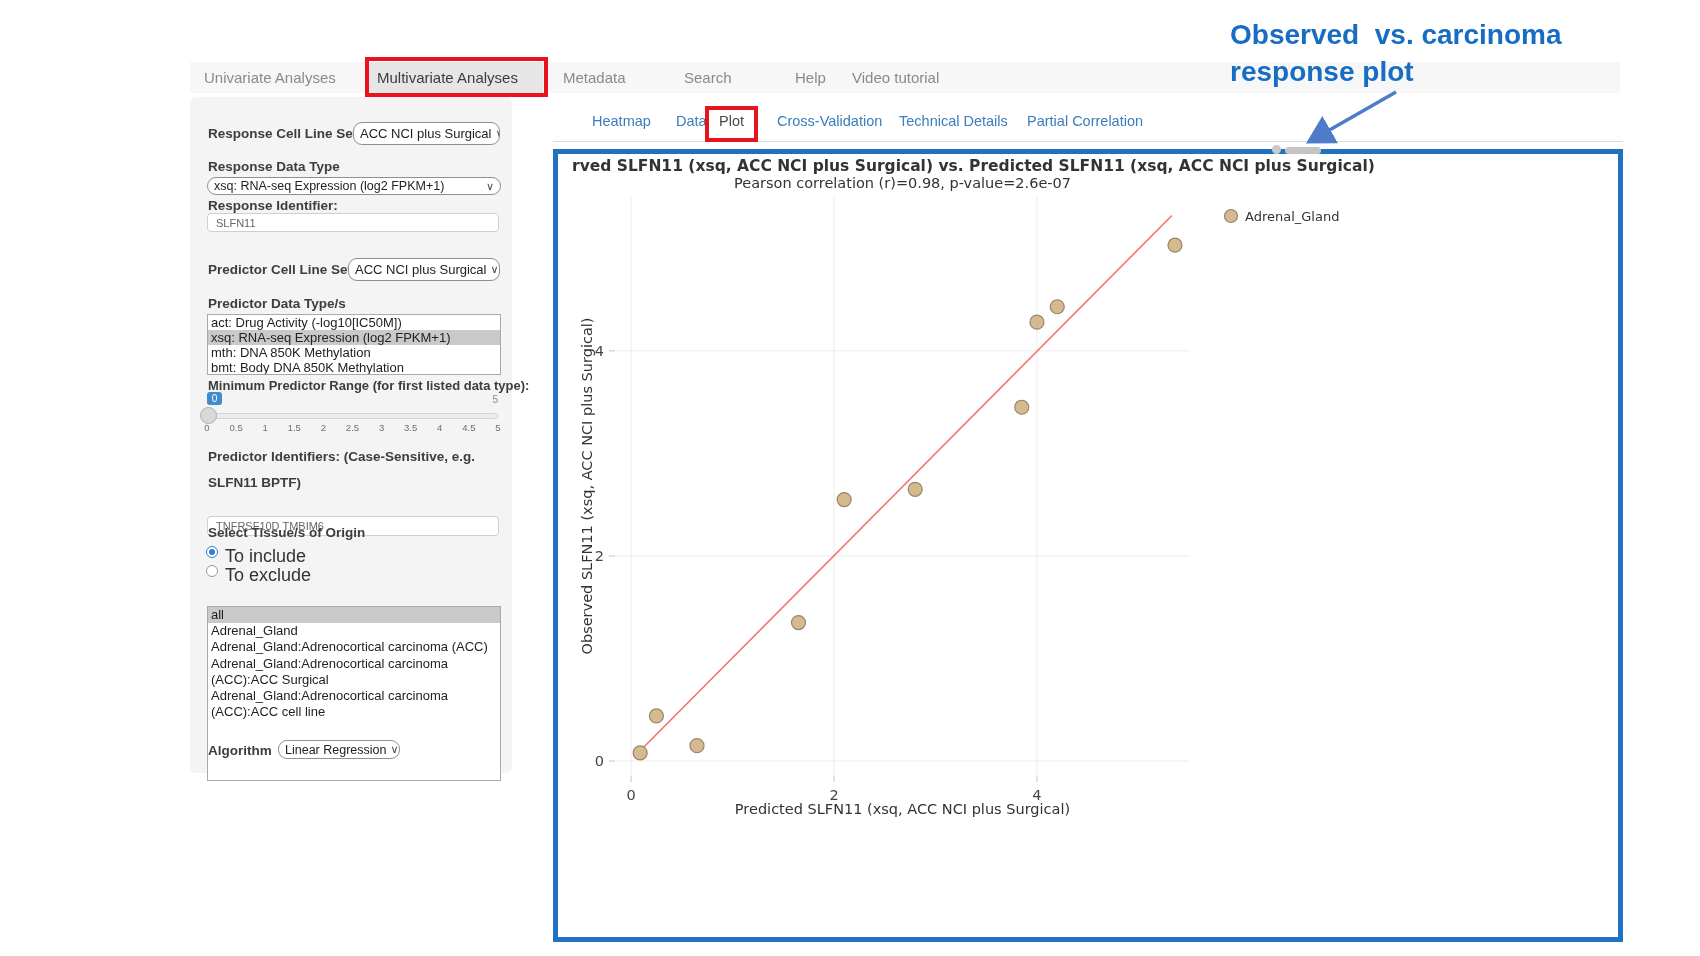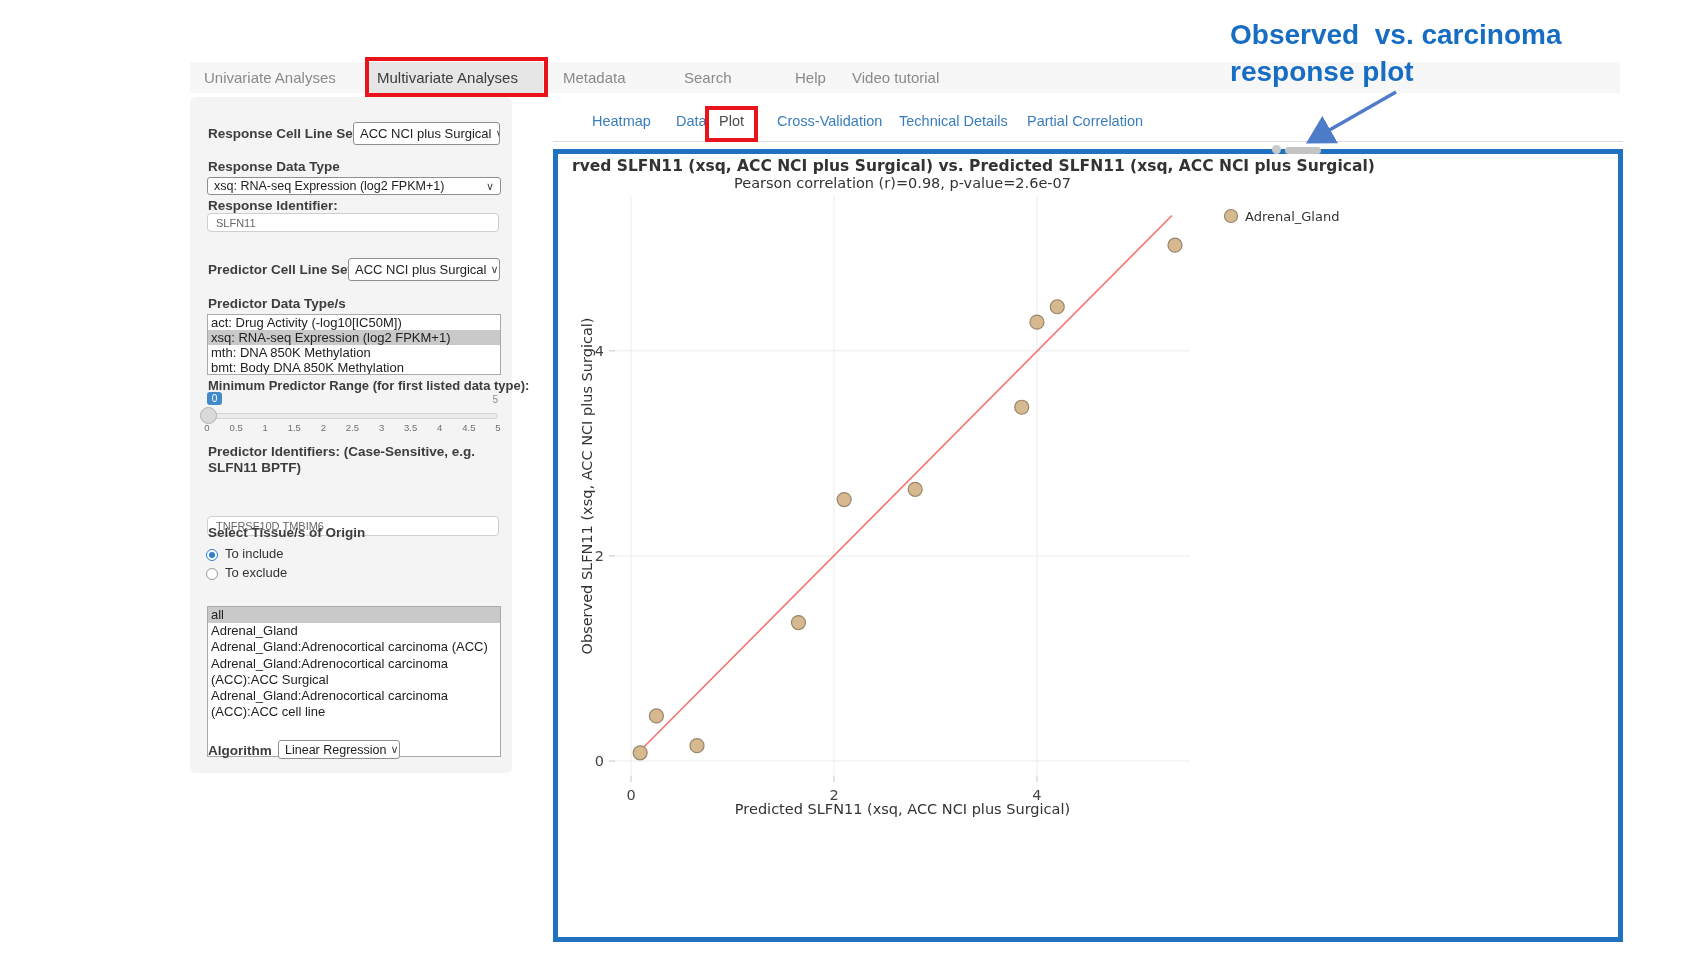--- a/index.html
+++ b/index.html
@@ -11,32 +11,32 @@
   .nav-item{position:absolute;top:69px;font-size:15px;color:#8a8a8a;white-space:nowrap;cursor:default;}
   #nav-active-bg{position:absolute;left:369px;top:62px;width:174px;height:31px;background:#e6e6e6;}
   #nav-active-label{position:absolute;left:377px;top:69px;font-size:15px;color:#3c3c3c;white-space:nowrap;}
   .red-box{position:absolute;border:4px solid #e8131b;box-sizing:border-box;}
   #red-box-nav{left:365px;top:57px;width:183px;height:40px;}
   #red-box-plot-tab{left:705px;top:106px;width:53px;height:36px;}
 
   
   #sidebar{position:absolute;left:190px;top:97px;width:322px;height:676px;background:#f4f4f4;border-radius:6px;}
   .sb-label{position:absolute;font-size:13.5px;font-weight:bold;color:#3d3d3d;white-space:nowrap;}
-  .sb-label-wrap{position:absolute;font-size:13.5px;font-weight:bold;color:#3d3d3d;line-height:16px;}
-  .select{position:absolute;background:#fff;border:1px solid #8f8f8f;border-radius:3px;
+  .sb-label-wrap{position:absolute;font-size:13.5px;font-weight:bold;color:#3d3d3d;line-height:26px;}
+  .select{position:absolute;background:#fff;border:1px solid #8f8f8f;border-radius:9px;
           font-size:13px;color:#222;display:flex;align-items:center;box-sizing:border-box;
           padding:0 6px;white-space:nowrap;overflow:hidden;}
   .select .chev{margin-left:auto;font-size:11px;color:#444;padding-left:4px;}
   .tinput{position:absolute;background:#fff;border:1px solid #cfcfcf;border-radius:4px;
           font-size:11px;color:#666;display:flex;align-items:center;padding:0 8px;box-sizing:border-box;}
   .listbox{position:absolute;background:#fff;border:1px solid #aaa;box-sizing:border-box;overflow:hidden;}
   .lb-row{font-size:13px;color:#222;line-height:15px;padding:0 3px;white-space:nowrap;}
   .lb-row2{font-size:13px;color:#222;line-height:16.2px;padding:0 3px;}
   .lb-sel{background:#c9c9c9;}
-  .radio-row{position:absolute;display:flex;align-items:flex-end;font-size:13px;color:#333;}
+  .radio-row{position:absolute;display:flex;align-items:flex-start;font-size:18px;color:#333;}
   .radio{width:12px;height:12px;border-radius:50%;border:1px solid #9a9a9a;background:#fff;
          margin-right:7px;box-sizing:border-box;position:relative;}
   .radio.on{border:1px solid #2f7fd1;}
   .radio.on::after{content:"";position:absolute;left:2px;top:2px;width:6px;height:6px;border-radius:50%;background:#2f7fd1;}
   
   #slider{position:absolute;left:207px;top:392px;width:291px;height:44px;}
   #slider-badge{position:absolute;left:0;top:0;min-width:9px;padding:1px 3px;background:#428bca;color:#fff;
                 font-size:10px;border-radius:3px;text-align:center;}
   #slider-max{position:absolute;right:0;top:2px;font-size:10px;color:#8a8a8a;}
   #slider-track{position:absolute;left:0;top:21px;width:100%;height:6px;background:#ececec;border:1px solid #d5d5d5;
@@ -136,21 +136,21 @@
   <span class="sb-label" style="left:208px;top:525px">Select Tissue/s of Origin</span>
   <div class="radio-row" style="left:206px;top:546px">
     <span class="radio on"></span>
     <span>To include</span>
   </div>
   <div class="radio-row" style="left:206px;top:565px">
     <span class="radio"></span>
     <span>To exclude</span>
   </div>
 
-  <div class="listbox" style="left:207px;top:606px;width:294px;height:151px">
+  <div class="listbox" style="left:207px;top:606px;width:294px;height:175px">
     <div class="lb-row2 lb-sel">all</div>
     <div class="lb-row2">Adrenal_Gland</div>
     <div class="lb-row2">Adrenal_Gland:Adrenocortical carcinoma (ACC)</div>
     <div class="lb-row2">Adrenal_Gland:Adrenocortical carcinoma (ACC):ACC Surgical</div>
     <div class="lb-row2">Adrenal_Gland:Adrenocortical carcinoma (ACC):ACC cell line</div>
   </div>
 
   <span class="sb-label" style="left:208px;top:743px">Algorithm</span>
   <div class="select" style="left:278px;top:740px;width:122px;height:19px;font-size:12.5px">
     <span>Linear Regression</span>

